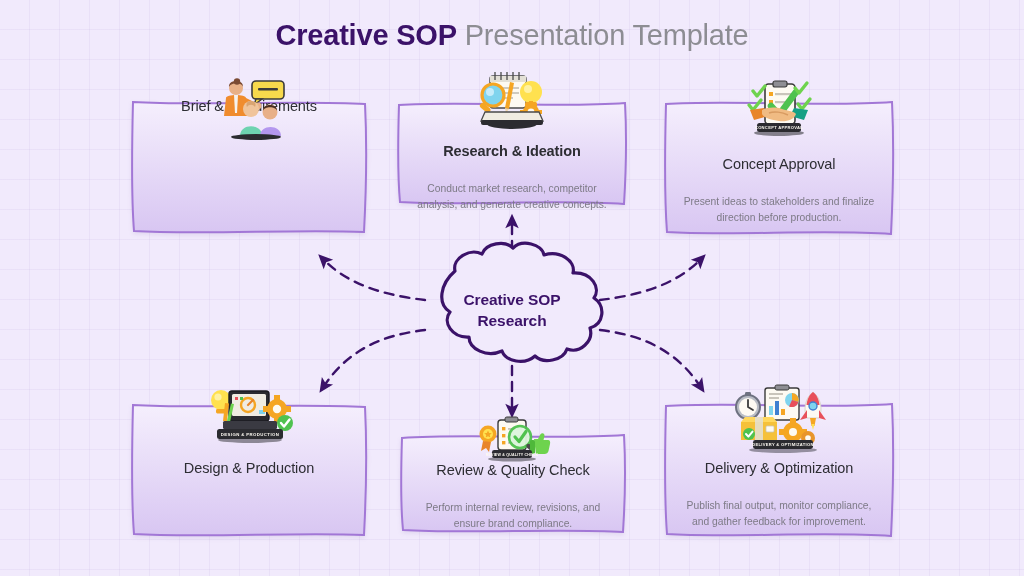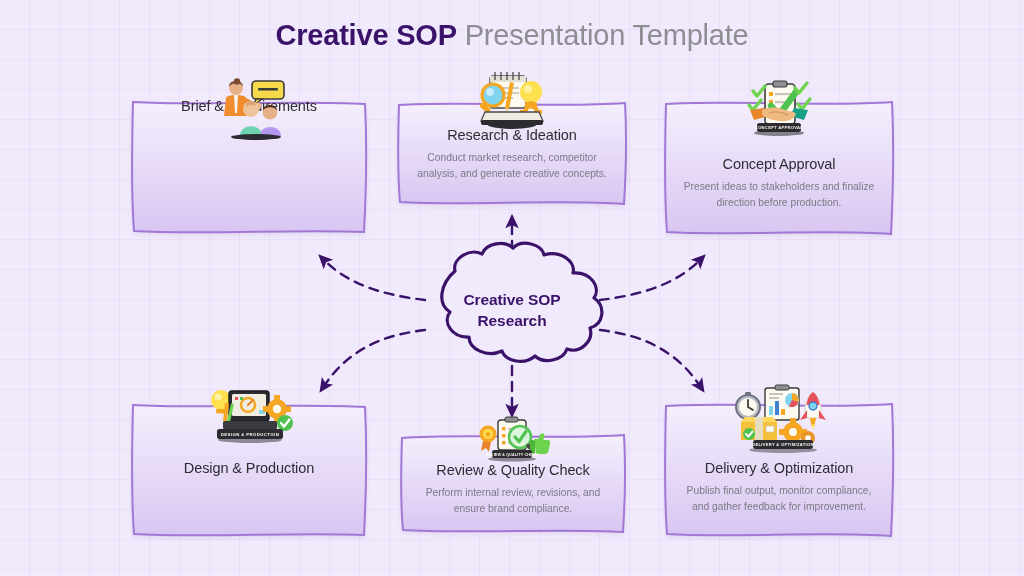--- a/index.html
+++ b/index.html
@@ -50,21 +50,21 @@
     position:relative;z-index:1;width:100%;height:100%;
     display:flex;flex-direction:column;align-items:center;
     box-sizing:border-box;
   }
   .card-title{
     font-size:14.5px;color:#2d2d33;font-weight:500;
     letter-spacing:-0.1px;
   }
   .card-desc{
     font-size:10.3px;color:#7d7a86;line-height:1.55;
-    padding:0 20px;margin-top:7px;
+    padding:0 20px;margin-top:22px;
   }
 
   
   .icon-box{
     position:absolute;
     width:86px;height:62px;
     left:50%;transform:translateX(-50%);
     z-index:4;
     pointer-events:none;
   }
@@ -154,21 +154,21 @@
     <svg class="card-shape" viewBox="0 0 234 108" preserveAspectRatio="none">
       <defs>
           <linearGradient id="g2" x1="0" y1="0" x2="0" y2="1">
         <stop offset="0%" stop-color="#f5effd"></stop>
             <stop offset="100%" stop-color="#d8c6f2"></stop>
       </linearGradient>
         </defs>
       <path d="M4,5 C68,1 166,8 230,3 C232,40 231,72 229,104 C164,99 70,106 5,102 C2,70 3,38 4,5 Z" fill="url(#g2)" stroke="#a277d6" stroke-width="2"></path>
     </svg>
     <div class="card-inner">
-      <div class="card-title" style="margin-top:27px;">Research &amp; Ideation</div>
+      <div class="card-title" style="margin-top:43px;font-weight:bold;">Research &amp; Ideation</div>
       <div class="card-desc">Conduct market research, competitor analysis, and generate creative concepts.</div>
     </div>
   </div>
   <div class="icon-box" style="left:512px;top:68px;transform:translateX(-50%);">
     <svg viewBox="0 0 86 62">
 
       <ellipse cx="43" cy="56" rx="25" ry="5" fill="#2b2b30"></ellipse>
 
       <rect x="21" y="8" width="36" height="32" rx="3" fill="#fdfaf2" stroke="#4a4a4a" stroke-width="1.4"></rect>
       <rect x="21" y="8" width="36" height="6" fill="#e3e0d6"></rect>

